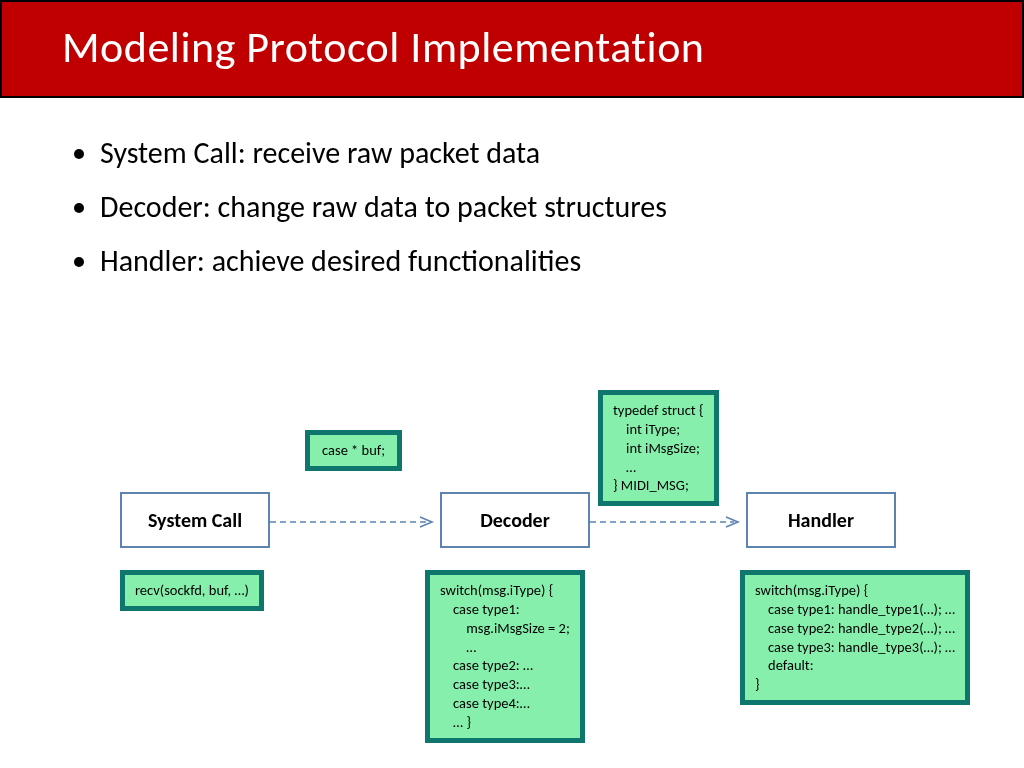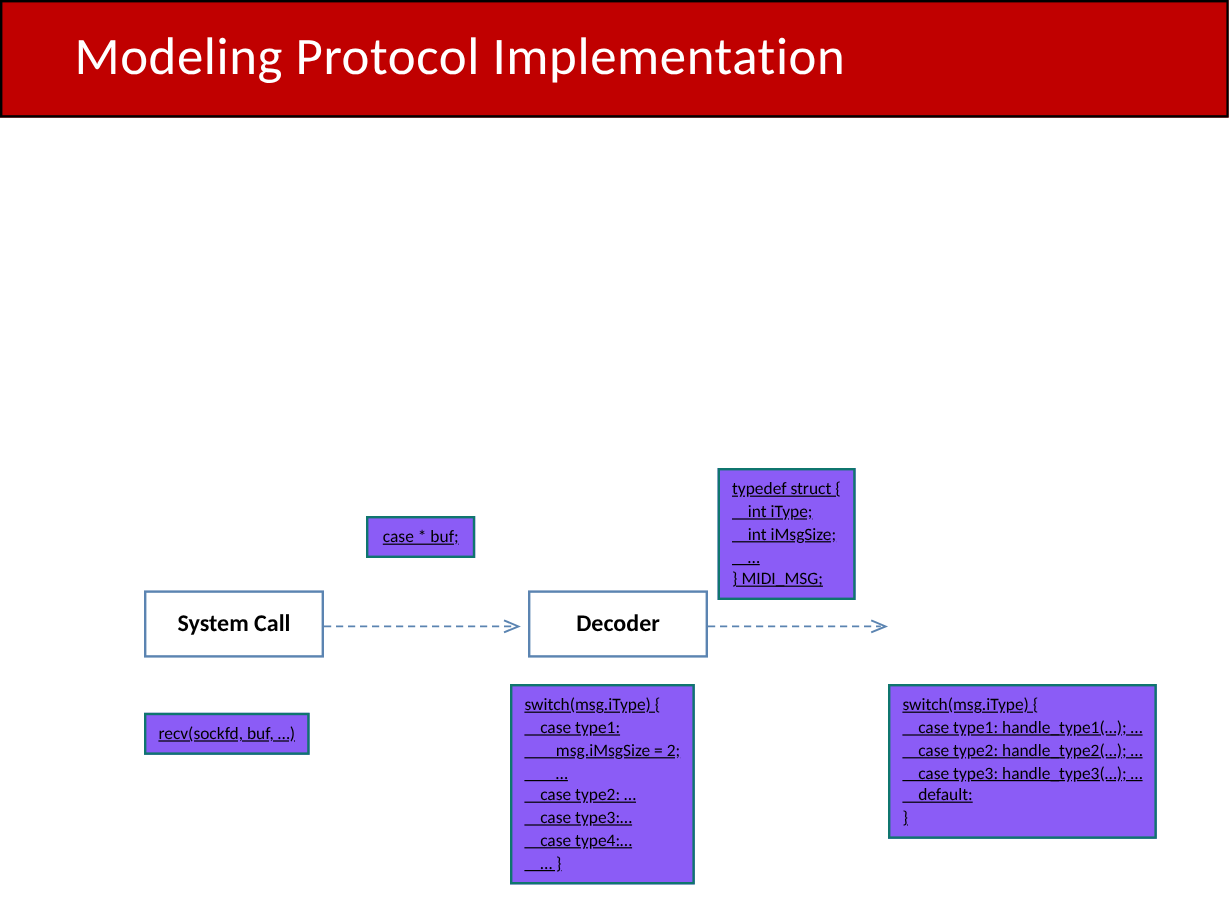--- a/index.html
+++ b/index.html
@@ -46,29 +46,28 @@
     background: #ffffff;
     display: flex;
     align-items: center;
     justify-content: center;
     font-weight: 700;
     font-size: 20px;
     color: #000;
   }
   .codebox {
     position: absolute;
-    border: 2px solid #0f766e;
-    background: #8b5cf6;
+    border: 5px solid #0f766e;
+    background: #86efac;
     font-size: 14.5px;
     line-height: 1.3;
     color: #000;
     padding: 6px 10px;
     font-family: Calibri, Arial, sans-serif;
     white-space: pre;
-    text-decoration: underline;
   }
   .arrow-svg {
     position: absolute;
     overflow: visible;
   }
   .arrow-line {
     stroke: #5b84b1;
     stroke-width: 1.6;
     stroke-dasharray: 6 4;
     fill: none;
@@ -79,47 +78,55 @@
     stroke-width: 1.6;
   }
 </style>
 </head>
 <body>
 
 <div class="slide">
 
   <div class="title-bar">Modeling Protocol Implementation</div>
 
+  <div class="bullets">
+    <ul>
+      <li>System Call: receive raw packet data</li>
+      <li>Decoder: change raw data to packet structures</li>
+      <li>Handler: achieve desired functionalities</li>
+    </ul>
+  </div>
 
   <div class="diagram">
 
     <div class="codebox" style="left:305px; top:50px; padding:6px 12px;">case * buf;</div>
 
     <div class="codebox" style="left:598px; top:10px;">typedef struct {
     int iType;
     int iMsgSize;
     …
 } MIDI_MSG;</div>
 
     <div class="node" style="left:120px;  top:112px; width:150px; height:56px;">System Call</div>
 
     <div class="node" style="left:440px;  top:112px; width:150px; height:56px;">Decoder</div>
 
+    <div class="node" style="left:746px;  top:112px; width:150px; height:56px;">Handler</div>
 
     <svg class="arrow-svg" style="left:270px; top:136px; width:170px; height:12px;">
       <line class="arrow-line" x1="0" y1="6" x2="158" y2="6"></line>
       <polyline class="arrow-head" points="150,1 162,6 150,11"></polyline>
     </svg>
 
     <svg class="arrow-svg" style="left:590px; top:136px; width:156px; height:12px;">
       <line class="arrow-line" x1="0" y1="6" x2="144" y2="6"></line>
       <polyline class="arrow-head" points="136,1 148,6 136,11"></polyline>
     </svg>
 
-    <div class="codebox" style="left:120px; top:190px; padding:6px 10px;margin-top:24px;">recv(sockfd, buf, …)</div>
+    <div class="codebox" style="left:120px; top:190px; padding:6px 10px;">recv(sockfd, buf, …)</div>
 
     <div class="codebox" style="left:425px; top:190px;">switch(msg.iType) {
     case type1:
         msg.iMsgSize = 2;
         …
     case type2: …
     case type3:…
     case type4:…
     … }</div>
 

